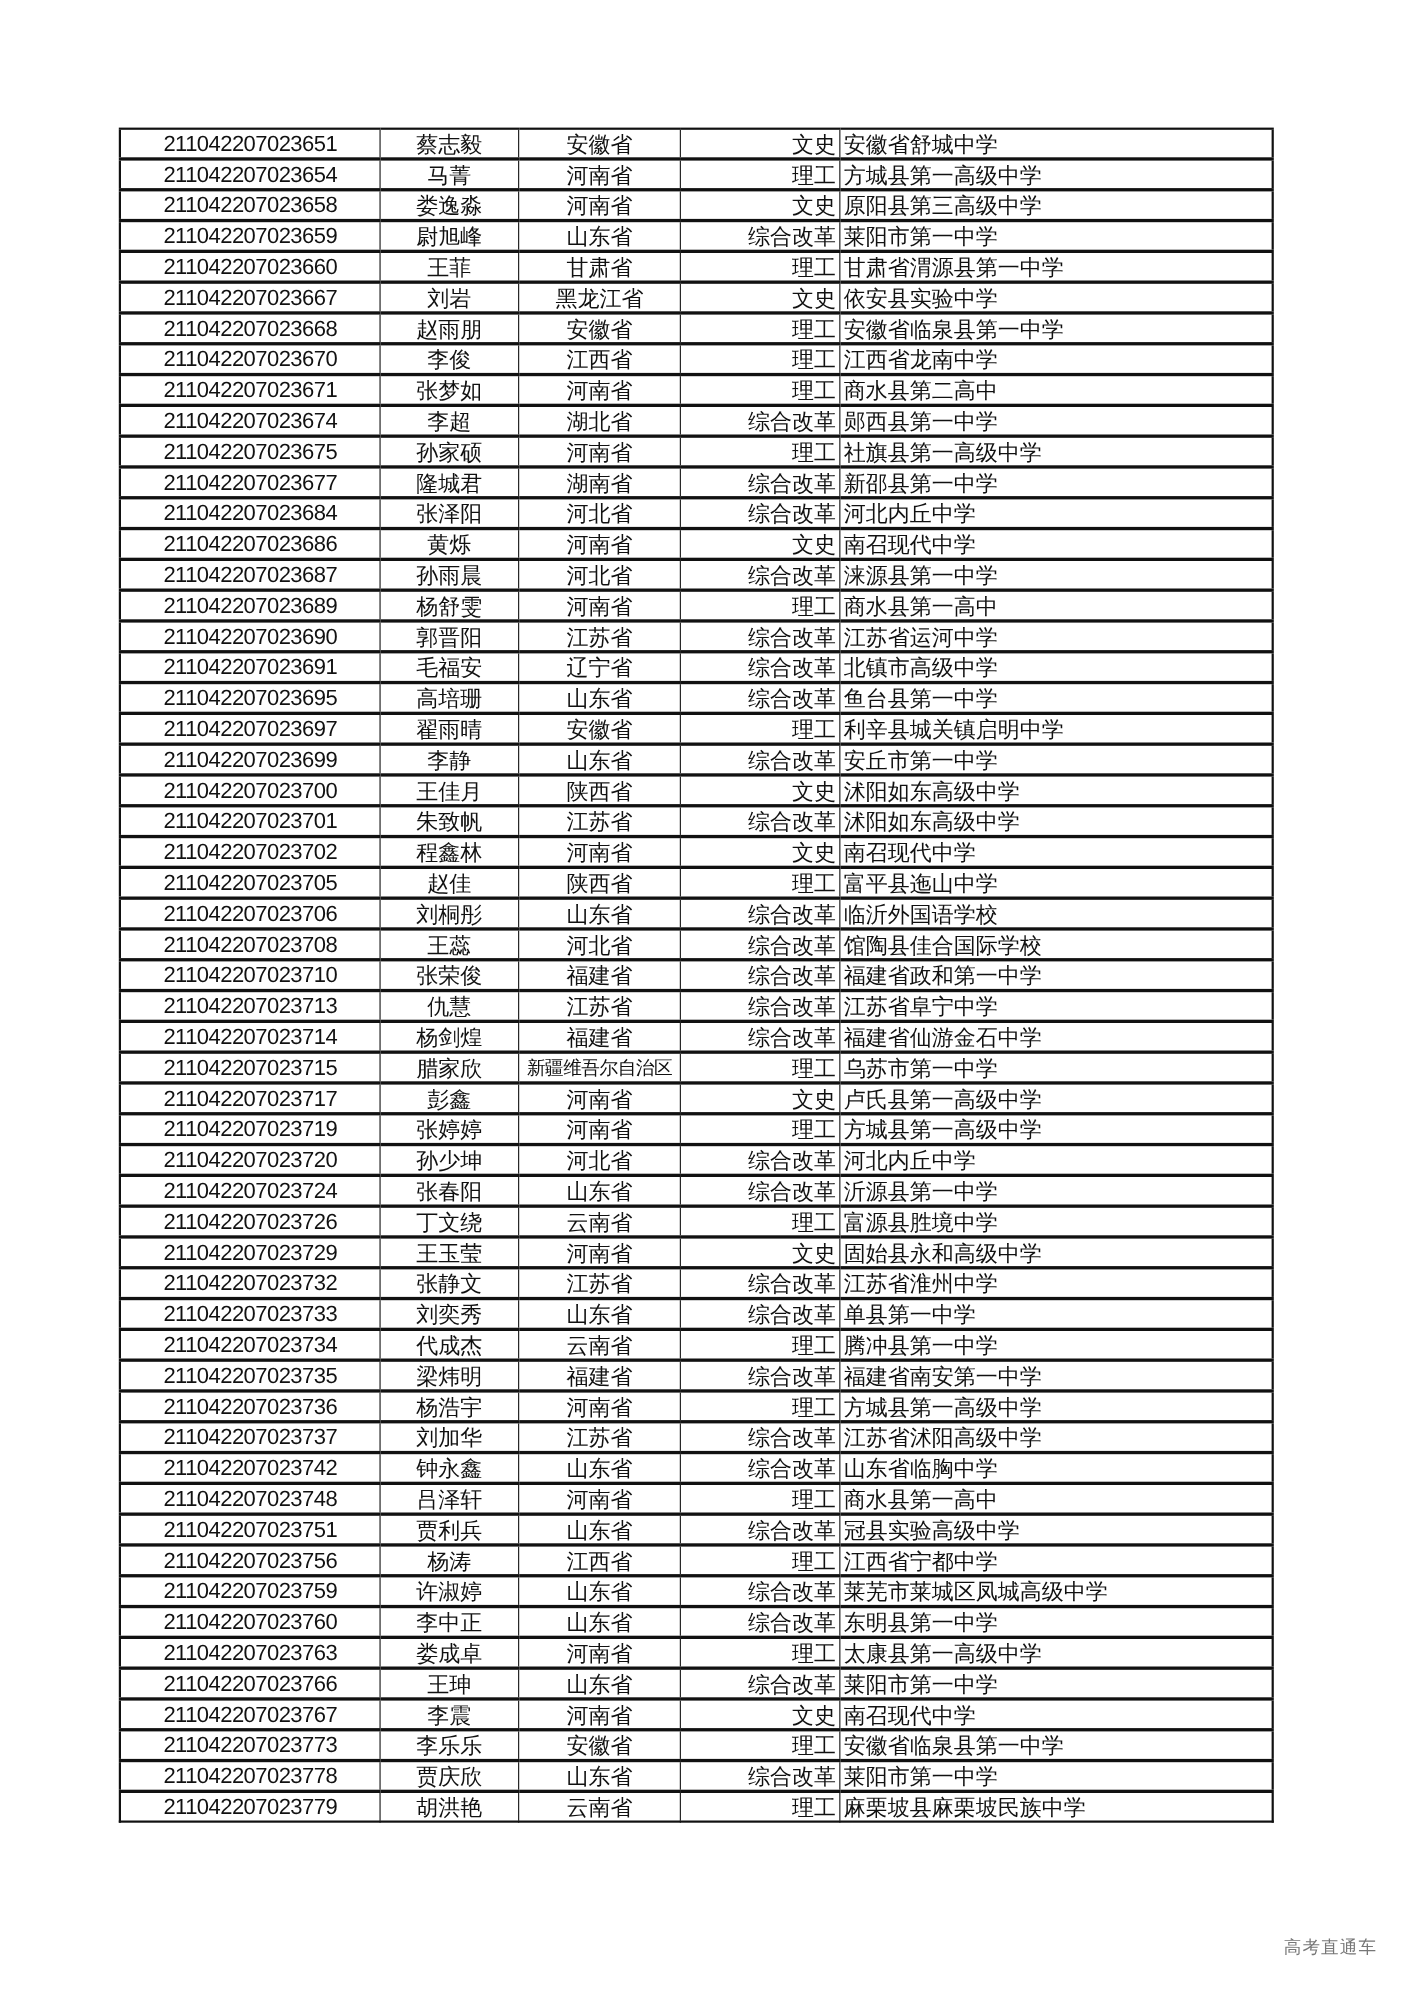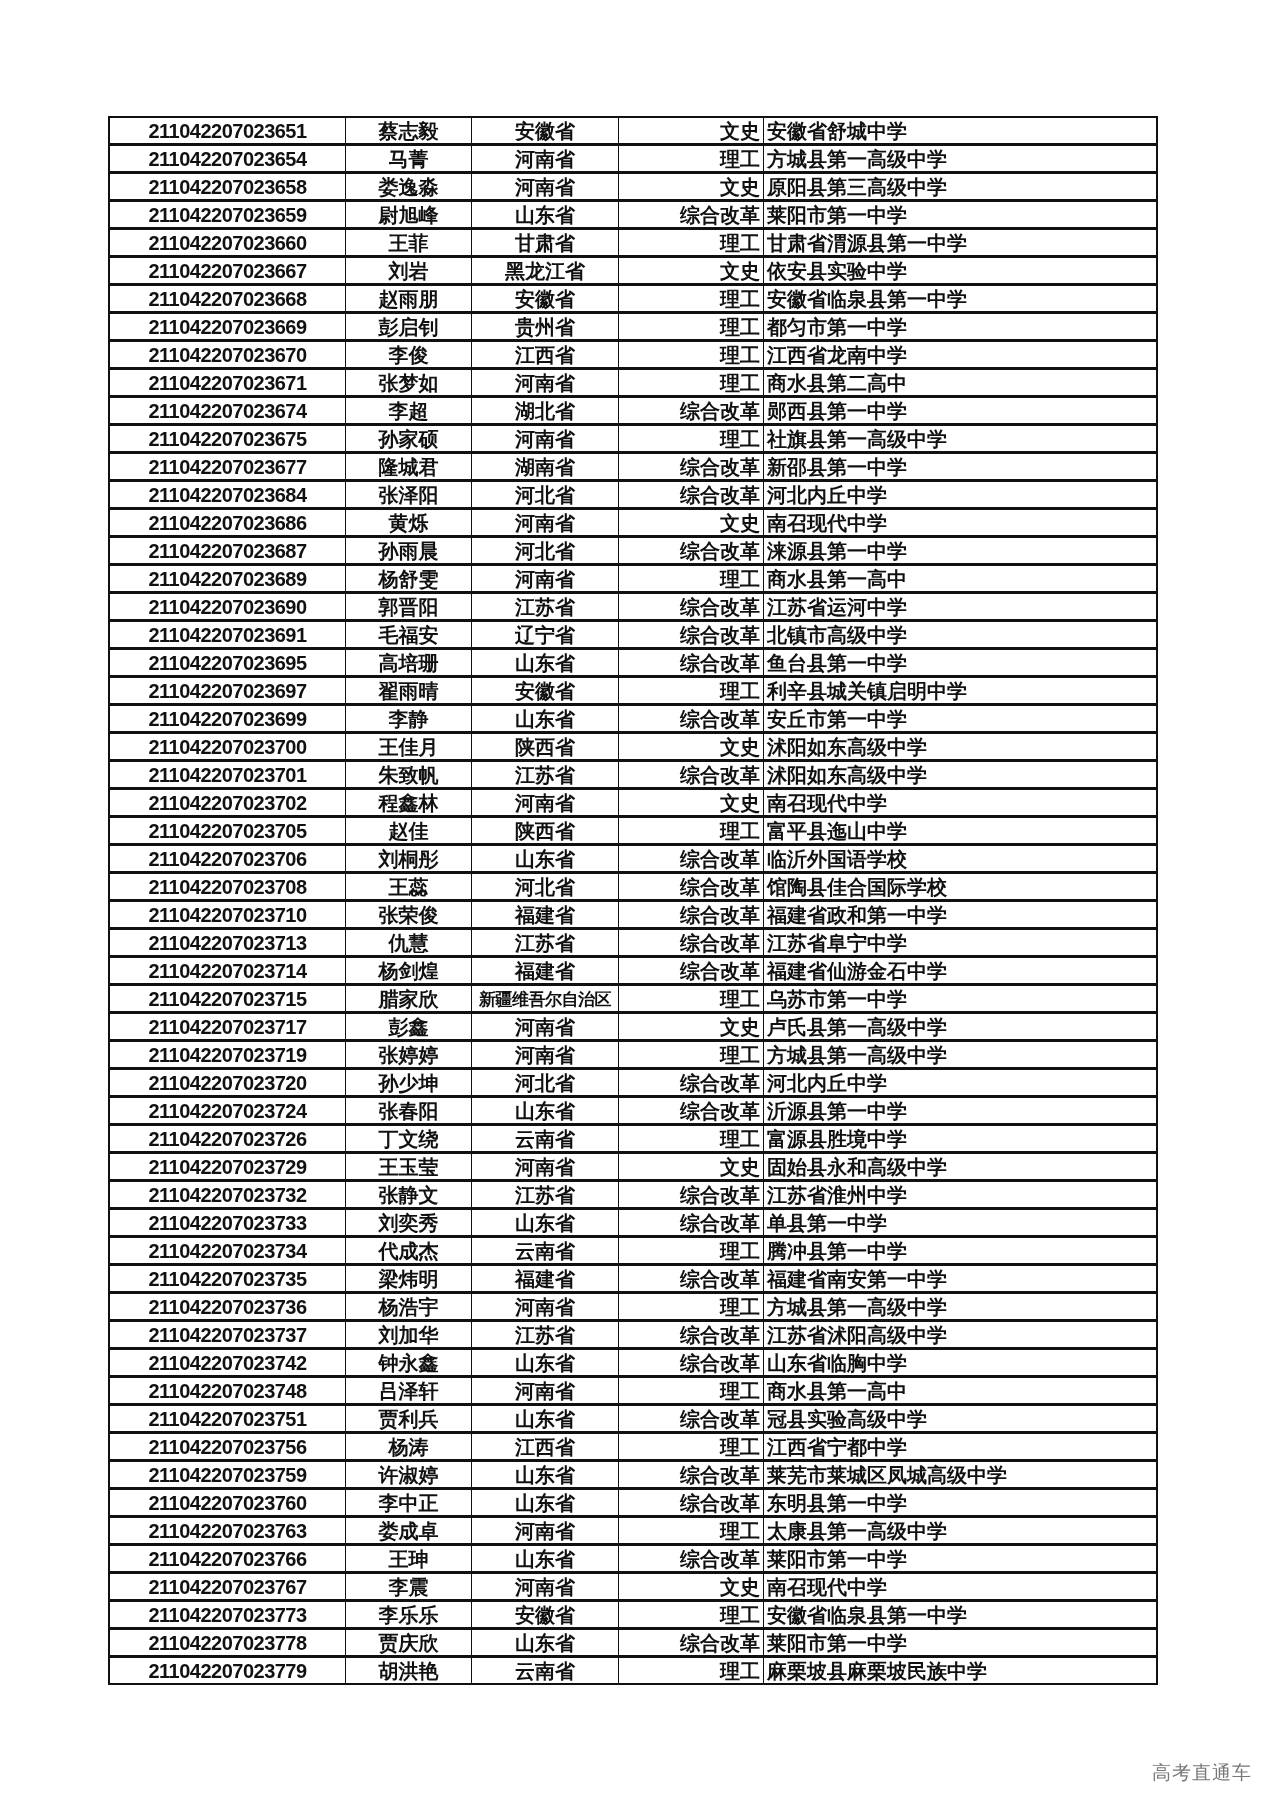--- a/index.html
+++ b/index.html
@@ -16,21 +16,20 @@
       color: #111111;
     }
     .roster-table {
       position: absolute;
       left: 108px;
       top: 116px;
       width: 1050px;
       border-collapse: collapse;
       table-layout: fixed;
       border: 2px solid #111111;
-      font-weight: bold;
     }
     .roster-table td {
       height: 25px;
       padding: 0 3px;
       border: 1.5px solid #111111;
       border-top-width: 3px;
       font-size: 20px;
       line-height: 24px;
       white-space: nowrap;
       overflow: hidden;
@@ -40,21 +39,21 @@
     .col-id { width: 229px; text-align: center; font-family: "Liberation Sans Narrow", "Liberation Sans", sans-serif; letter-spacing: -0.5px; }
     .col-name { width: 119px; text-align: center; }
     .col-prov { width: 140px; text-align: center; }
     .col-prov.small { font-size: 17px; letter-spacing: -0.5px; }
     .col-cat { width: 138px; text-align: right; }
     .col-school { text-align: left; }
     .watermark {
       position: absolute;
       right: 28px;
       top: 1760px;
-      font-size: 19px;
+      font-size: 16px;
       color: #777777;
       letter-spacing: 1px;
     }
   </style>
 </head>
 <body>
 
 <table class="roster-table">
   <tbody id="roster-body">
       <tr>
@@ -100,27 +99,20 @@
     <td class="col-school">依安县实验中学</td>
   </tr>
       <tr>
     <td class="col-id">211042207023668</td>
     <td class="col-name">赵雨朋</td>
     <td class="col-prov">安徽省</td>
     <td class="col-cat">理工</td>
     <td class="col-school">安徽省临泉县第一中学</td>
   </tr>
       <tr>
-    <td class="col-id">211042207023669</td>
-    <td class="col-name">彭启钊</td>
-    <td class="col-prov">贵州省</td>
-    <td class="col-cat">理工</td>
-    <td class="col-school">都匀市第一中学</td>
-  </tr>
-      <tr>
     <td class="col-id">211042207023670</td>
     <td class="col-name">李俊</td>
     <td class="col-prov">江西省</td>
     <td class="col-cat">理工</td>
     <td class="col-school">江西省龙南中学</td>
   </tr>
       <tr>
     <td class="col-id">211042207023671</td>
     <td class="col-name">张梦如</td>
     <td class="col-prov">河南省</td>

